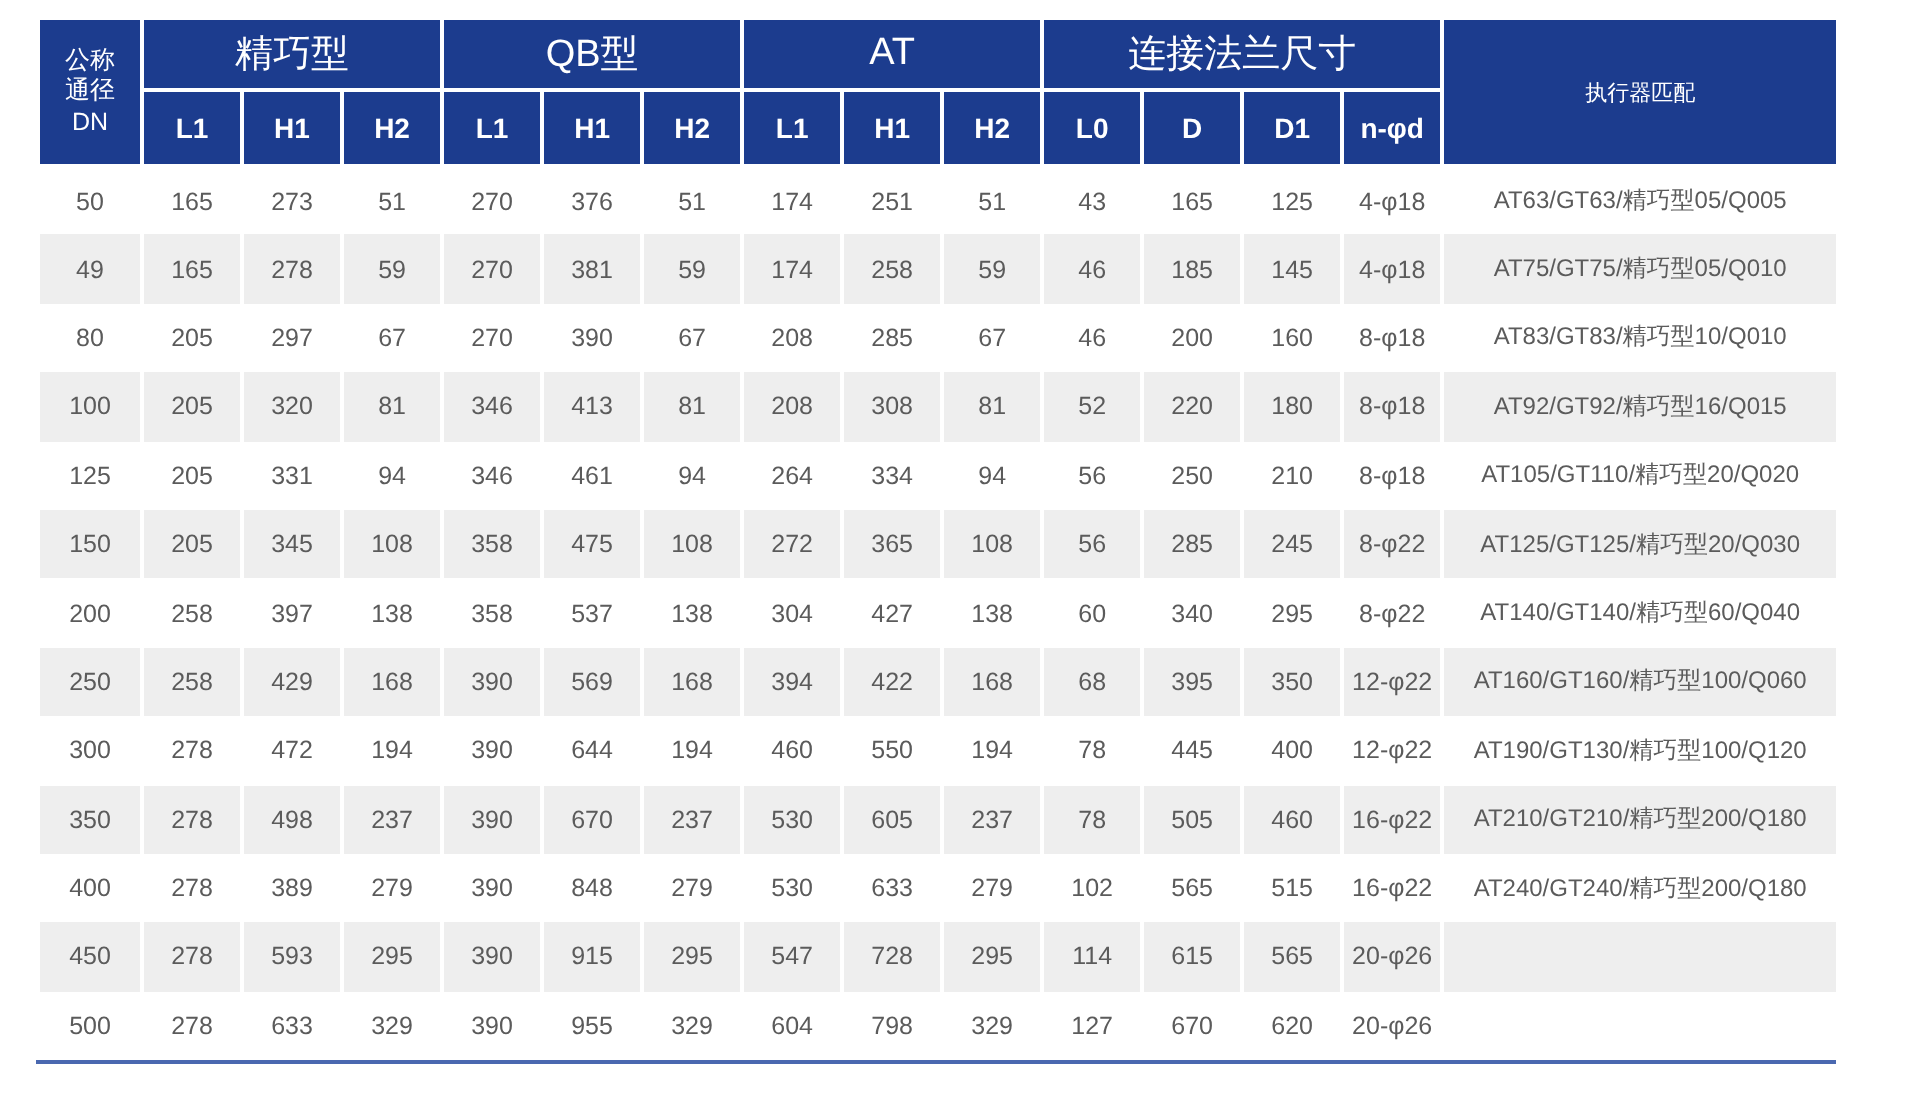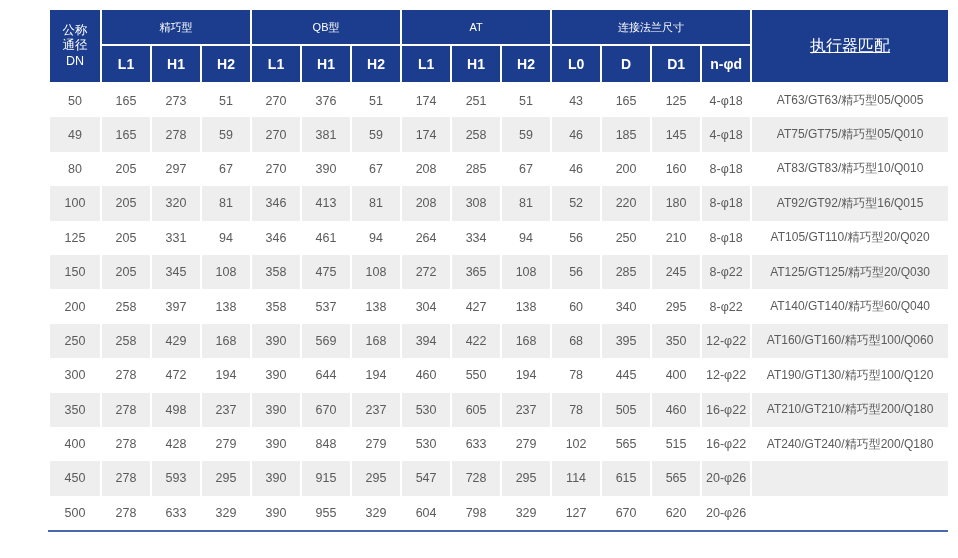--- a/index.html
+++ b/index.html
@@ -12,46 +12,46 @@
   * { margin: 0; padding: 0; box-sizing: border-box; }
   html, body {
     width: 958px;
     height: 558px;
     background: #ffffff;
     font-family: "Liberation Sans", "DejaVu Sans", sans-serif;
     overflow: hidden;
   }
   .table-wrap {
     position: absolute;
-    left: 48px;
+    left: 18px;
     top: 8px;
     width: 900px;
   }
   table {
     width: 900px;
     border-collapse: collapse;
     table-layout: fixed;
   }
   thead th {
     background: var(--header-bg);
     color: var(--header-text);
     border: 2px solid #ffffff;
     font-weight: normal;
-    font-size: 11px;
+    font-size: 19px;
     text-align: center;
     vertical-align: middle;
   }
   thead tr.group-row th { height: 36px; }
   thead tr.sub-row th { height: 38px; font-weight: 600; font-size: 14px; }
   th.dn-header {
     white-space: pre-line;
     line-height: 1.25;
     font-size: 12.5px;
   }
-  th.actuator-header { font-size: 16px; text-decoration: underline; }
+  th.actuator-header { font-size: 11px; }
   tbody td {
     height: 34.4px;
     border-left: 2px solid #ffffff;
     border-right: 2px solid #ffffff;
     border-top: none;
     border-bottom: none;
     color: var(--cell-text);
     font-size: 12.5px;
     text-align: center;
     vertical-align: middle;
@@ -283,21 +283,21 @@
           <td>237</td>
           <td>78</td>
           <td>505</td>
           <td>460</td>
           <td>16-φ22</td>
           <td class="actuator">AT210/GT210/精巧型200/Q180</td>
         </tr>
         <tr>
           <td>400</td>
           <td>278</td>
-          <td>428</td>
+          <td>389</td>
           <td>279</td>
           <td>390</td>
           <td>848</td>
           <td>279</td>
           <td>530</td>
           <td>633</td>
           <td>279</td>
           <td>102</td>
           <td>565</td>
           <td>515</td>

